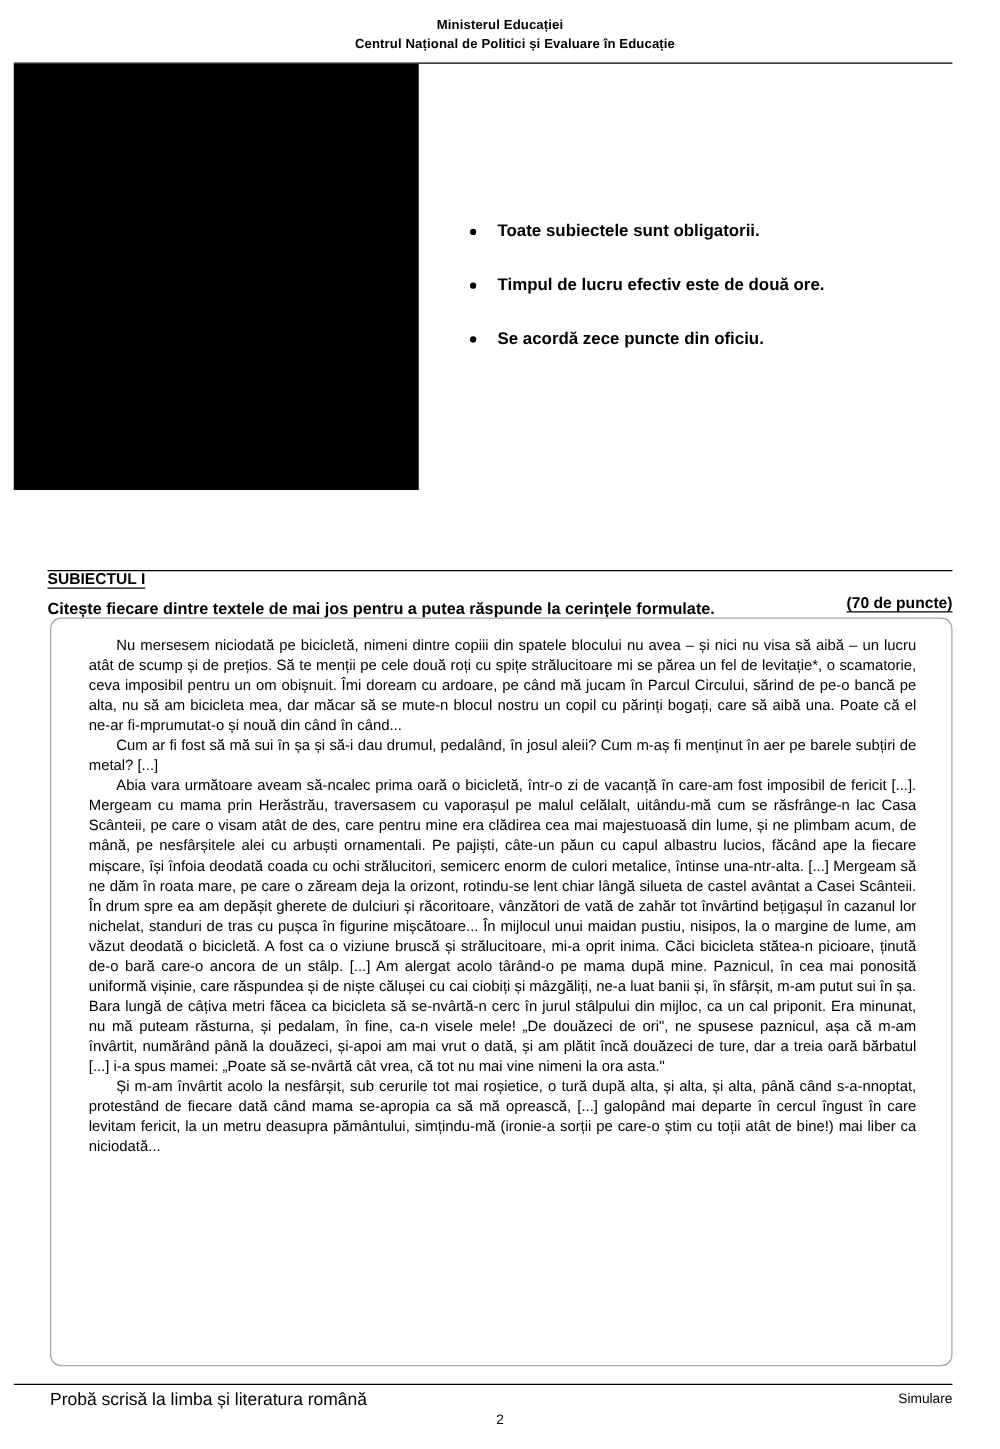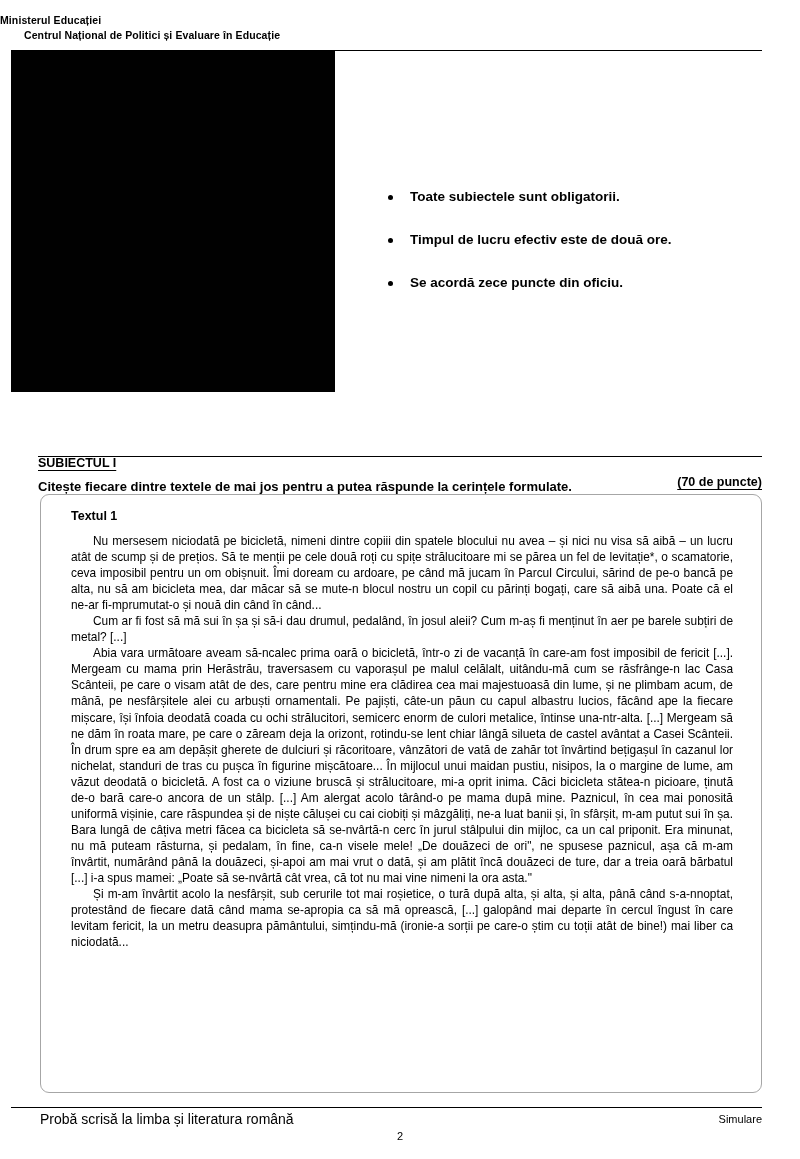--- a/index.html
+++ b/index.html
@@ -22,20 +22,21 @@
     width: 800px;
     height: 1159px;
   }
 
   
   .header {
     position: absolute;
     left: 0;
     top: 13px;
     width: 800px;
+    text-align: center;
     font-weight: bold;
     font-size: 10.5px;
     line-height: 15px;
     letter-spacing: 0.1px;
   }
   .header .line1 { display: block; }
   .header .line2 { display: block; padding-left: 24px; }
 
   .header-rule {
     position: absolute;
@@ -55,21 +56,21 @@
     height: 341px;
     background: #010101;
   }
 
   
   .bullets {
     position: absolute;
     left: 372px;
     top: 176px;
     width: 390px;
-    margin: 12px;
+    margin: 0;
     padding: 0;
     list-style: none;
     font-weight: bold;
     font-size: 13.5px;
   }
   .bullets li {
     position: relative;
     padding-left: 26px;
     margin-bottom: 25px;
     line-height: 18px;
@@ -234,21 +235,20 @@
   <div class="subject-row">
     <span class="subject-title">SUBIECTUL I</span>
     <span class="subject-points">(70 de puncte)</span>
   </div>
   <div class="subject-rule"></div>
 
   <div class="instruction">Citește fiecare dintre textele de mai jos pentru a putea răspunde la cerințele formulate.</div>
 
   <div class="textbox">
     <div class="textbox-inner">
-      <div class="text-heading">Textul 1</div>
       <p class="para">Nu mersesem niciodată pe bicicletă, nimeni dintre copiii din spatele blocului nu avea – și nici nu visa să aibă – un lucru atât de scump și de prețios. Să te menții pe cele două roți cu spițe strălucitoare mi se părea un fel de levitație*, o scamatorie, ceva imposibil pentru un om obișnuit. Îmi doream cu ardoare, pe când mă jucam în Parcul Circului, sărind de pe-o bancă pe alta, nu să am bicicleta mea, dar măcar să se mute-n blocul nostru un copil cu părinți bogați, care să aibă una. Poate că el ne-ar fi-mprumutat-o și nouă din când în când...</p>
       <p class="para">Cum ar fi fost să mă sui în șa și să-i dau drumul, pedalând, în josul aleii? Cum m-aș fi menținut în aer pe barele subțiri de metal? [...]</p>
       <p class="para">Abia vara următoare aveam să-ncalec prima oară o bicicletă, într-o zi de vacanță în care-am fost imposibil de fericit [...]. Mergeam cu mama prin Herăstrău, traversasem cu vaporașul pe malul celălalt, uitându-mă cum se răsfrânge-n lac Casa Scânteii, pe care o visam atât de des, care pentru mine era clădirea cea mai majestuoasă din lume, și ne plimbam acum, de mână, pe nesfârșitele alei cu arbuști ornamentali. Pe pajiști, câte-un păun cu capul albastru lucios, făcând ape la fiecare mișcare, își înfoia deodată coada cu ochi strălucitori, semicerc enorm de culori metalice, întinse una-ntr-alta. [...] Mergeam să ne dăm în roata mare, pe care o zăream deja la orizont, rotindu-se lent chiar lângă silueta de castel avântat a Casei Scânteii. În drum spre ea am depășit gherete de dulciuri și răcoritoare, vânzători de vată de zahăr tot învârtind bețigașul în cazanul lor nichelat, standuri de tras cu pușca în figurine mișcătoare... În mijlocul unui maidan pustiu, nisipos, la o margine de lume, am văzut deodată o bicicletă. A fost ca o viziune bruscă și strălucitoare, mi-a oprit inima. Căci bicicleta stătea-n picioare, ținută de-o bară care-o ancora de un stâlp. [...] Am alergat acolo târând-o pe mama după mine. Paznicul, în cea mai ponosită uniformă vișinie, care răspundea și de niște călușei cu cai ciobiți și mâzgăliți, ne-a luat banii și, în sfârșit, m-am putut sui în șa. Bara lungă de câțiva metri făcea ca bicicleta să se-nvârtă-n cerc în jurul stâlpului din mijloc, ca un cal priponit. Era minunat, nu mă puteam răsturna, și pedalam, în fine, ca-n visele mele! „De douăzeci de ori", ne spusese paznicul, așa că m-am învârtit, numărând până la douăzeci, și-apoi am mai vrut o dată, și am plătit încă douăzeci de ture, dar a treia oară bărbatul [...] i-a spus mamei: „Poate să se-nvârtă cât vrea, că tot nu mai vine nimeni la ora asta."</p>
       <p class="para">Și m-am învârtit acolo la nesfârșit, sub cerurile tot mai roșietice, o tură după alta, și alta, și alta, până când s-a-nnoptat, protestând de fiecare dată când mama se-apropia ca să mă oprească, [...] galopând mai departe în cercul îngust în care levitam fericit, la un metru deasupra pământului, simțindu-mă (ironie-a sorții pe care-o știm cu toții atât de bine!) mai liber ca niciodată...</p>
     </div>
   </div>
 
   <div class="footer-rule"></div>
   <div class="footer-left">Probă scrisă la limba și literatura română</div>
   <div class="footer-right">Simulare</div>

